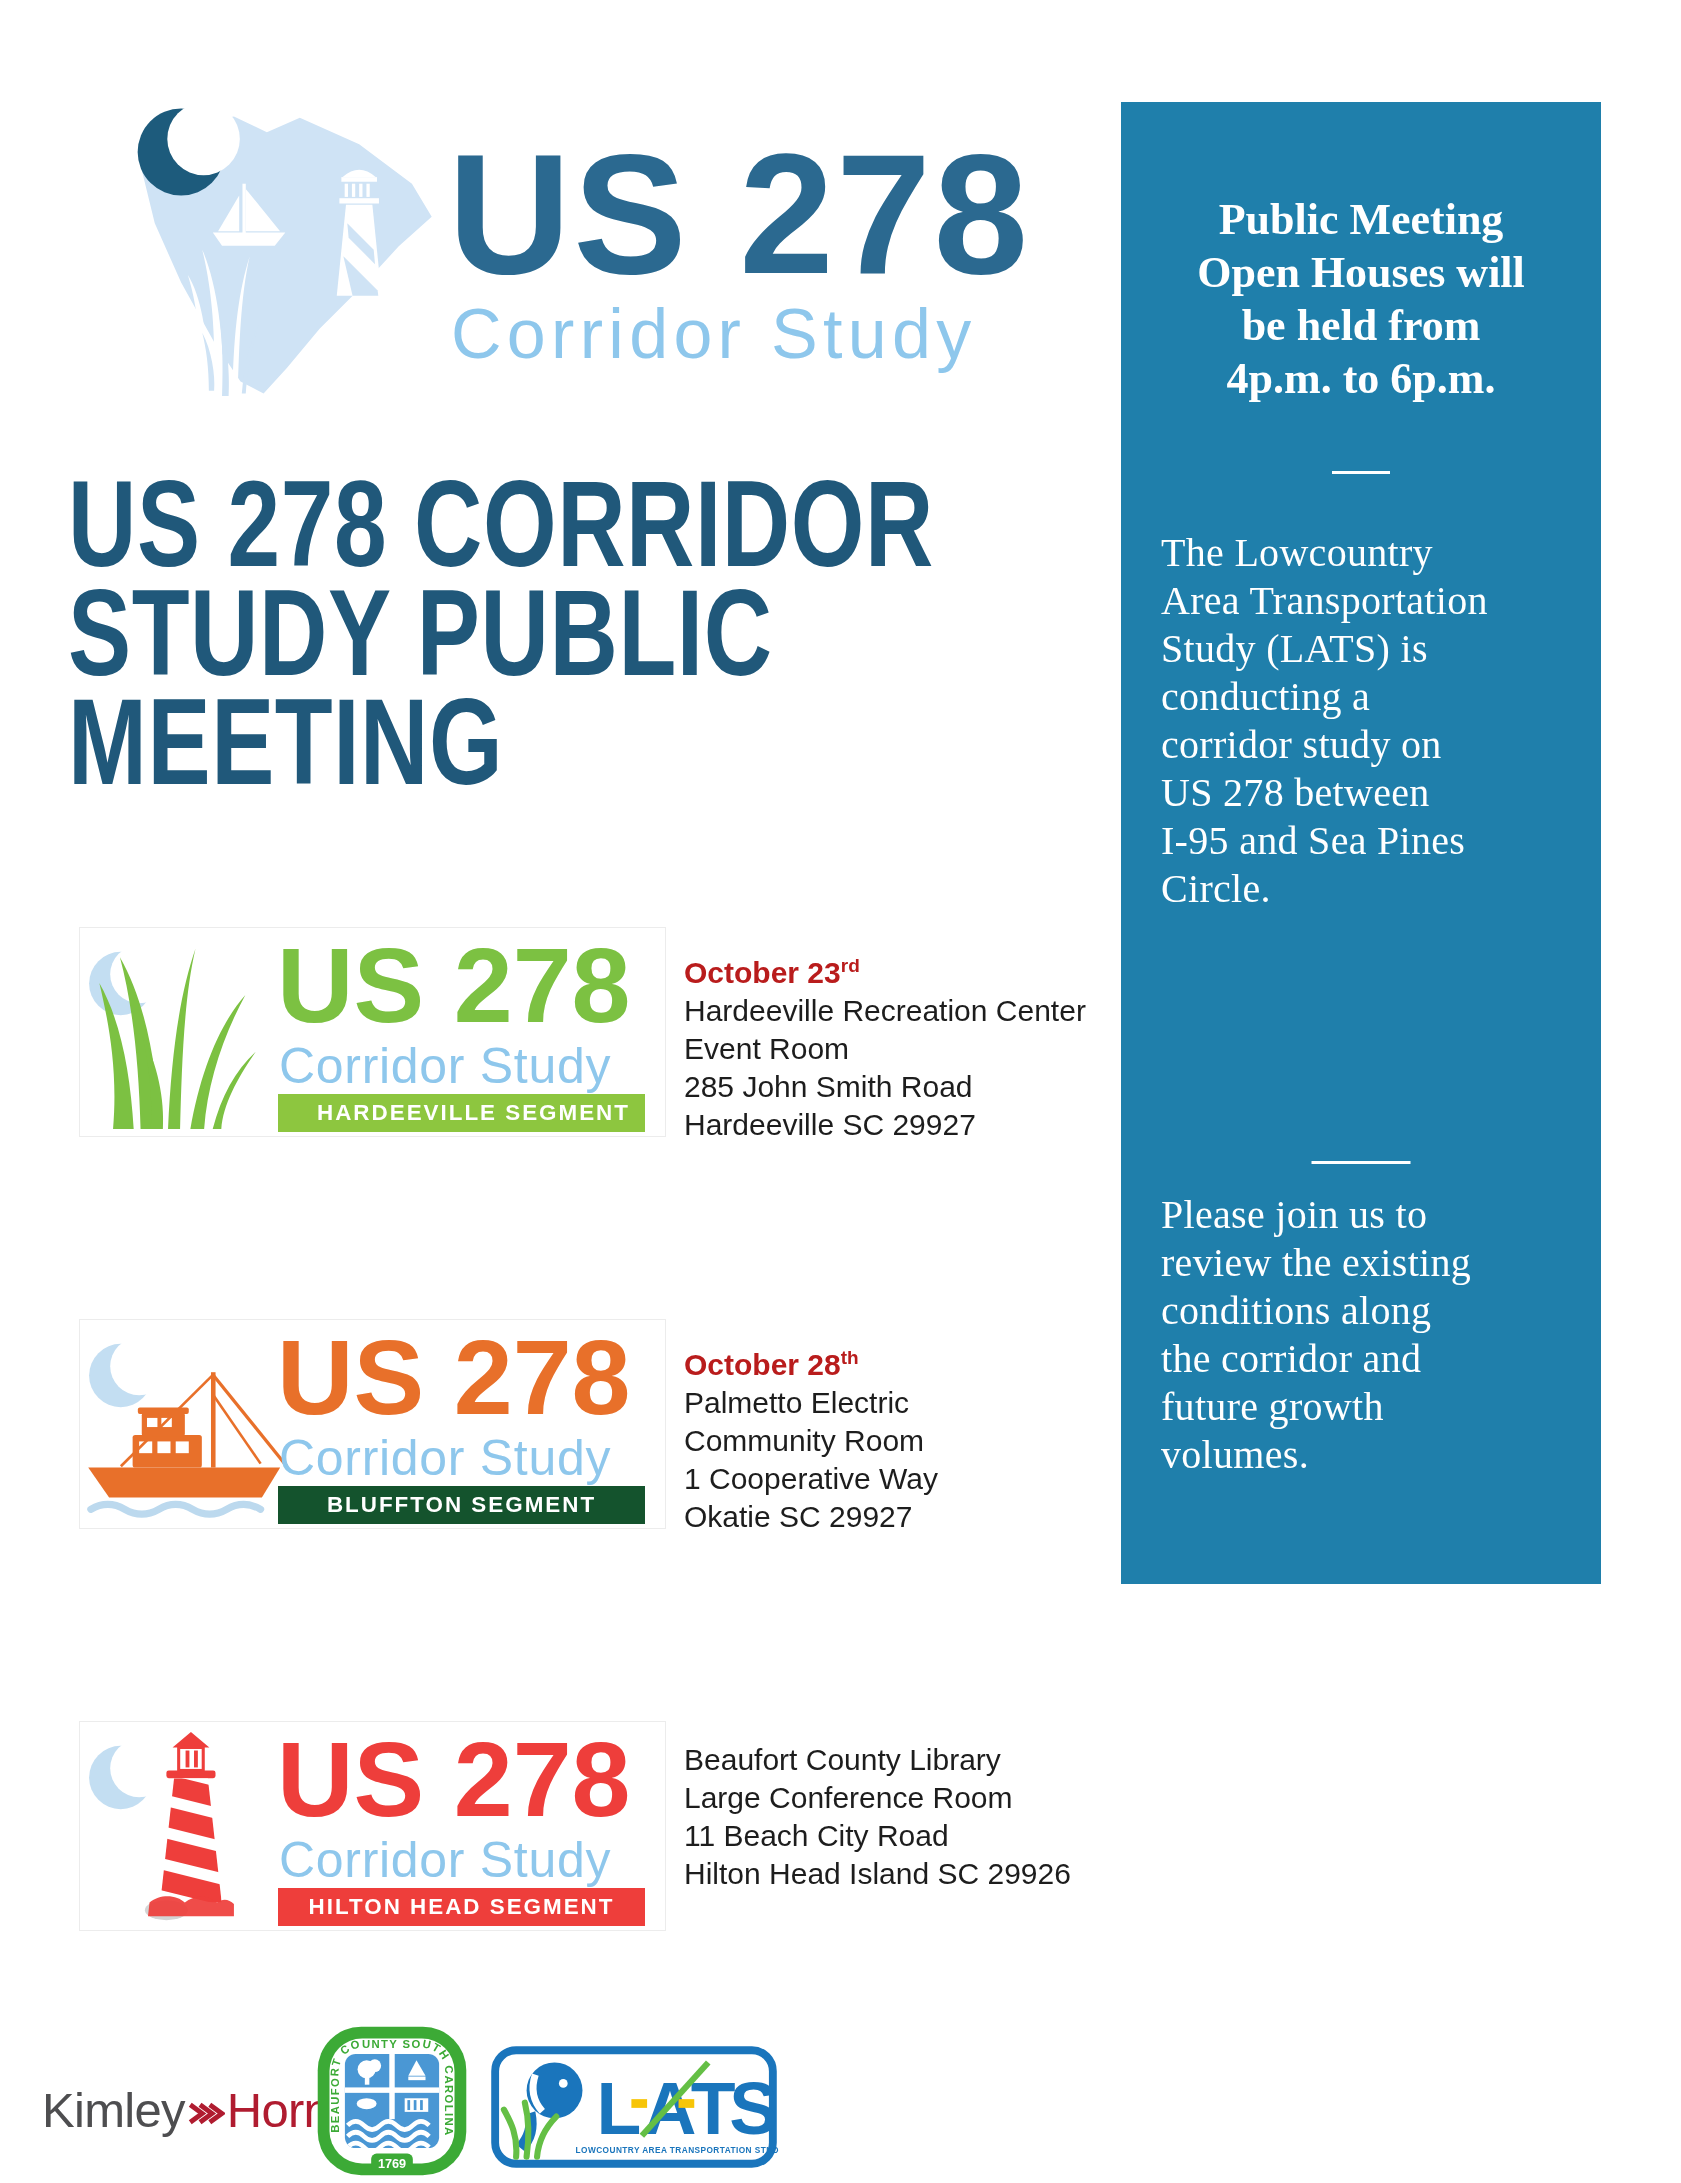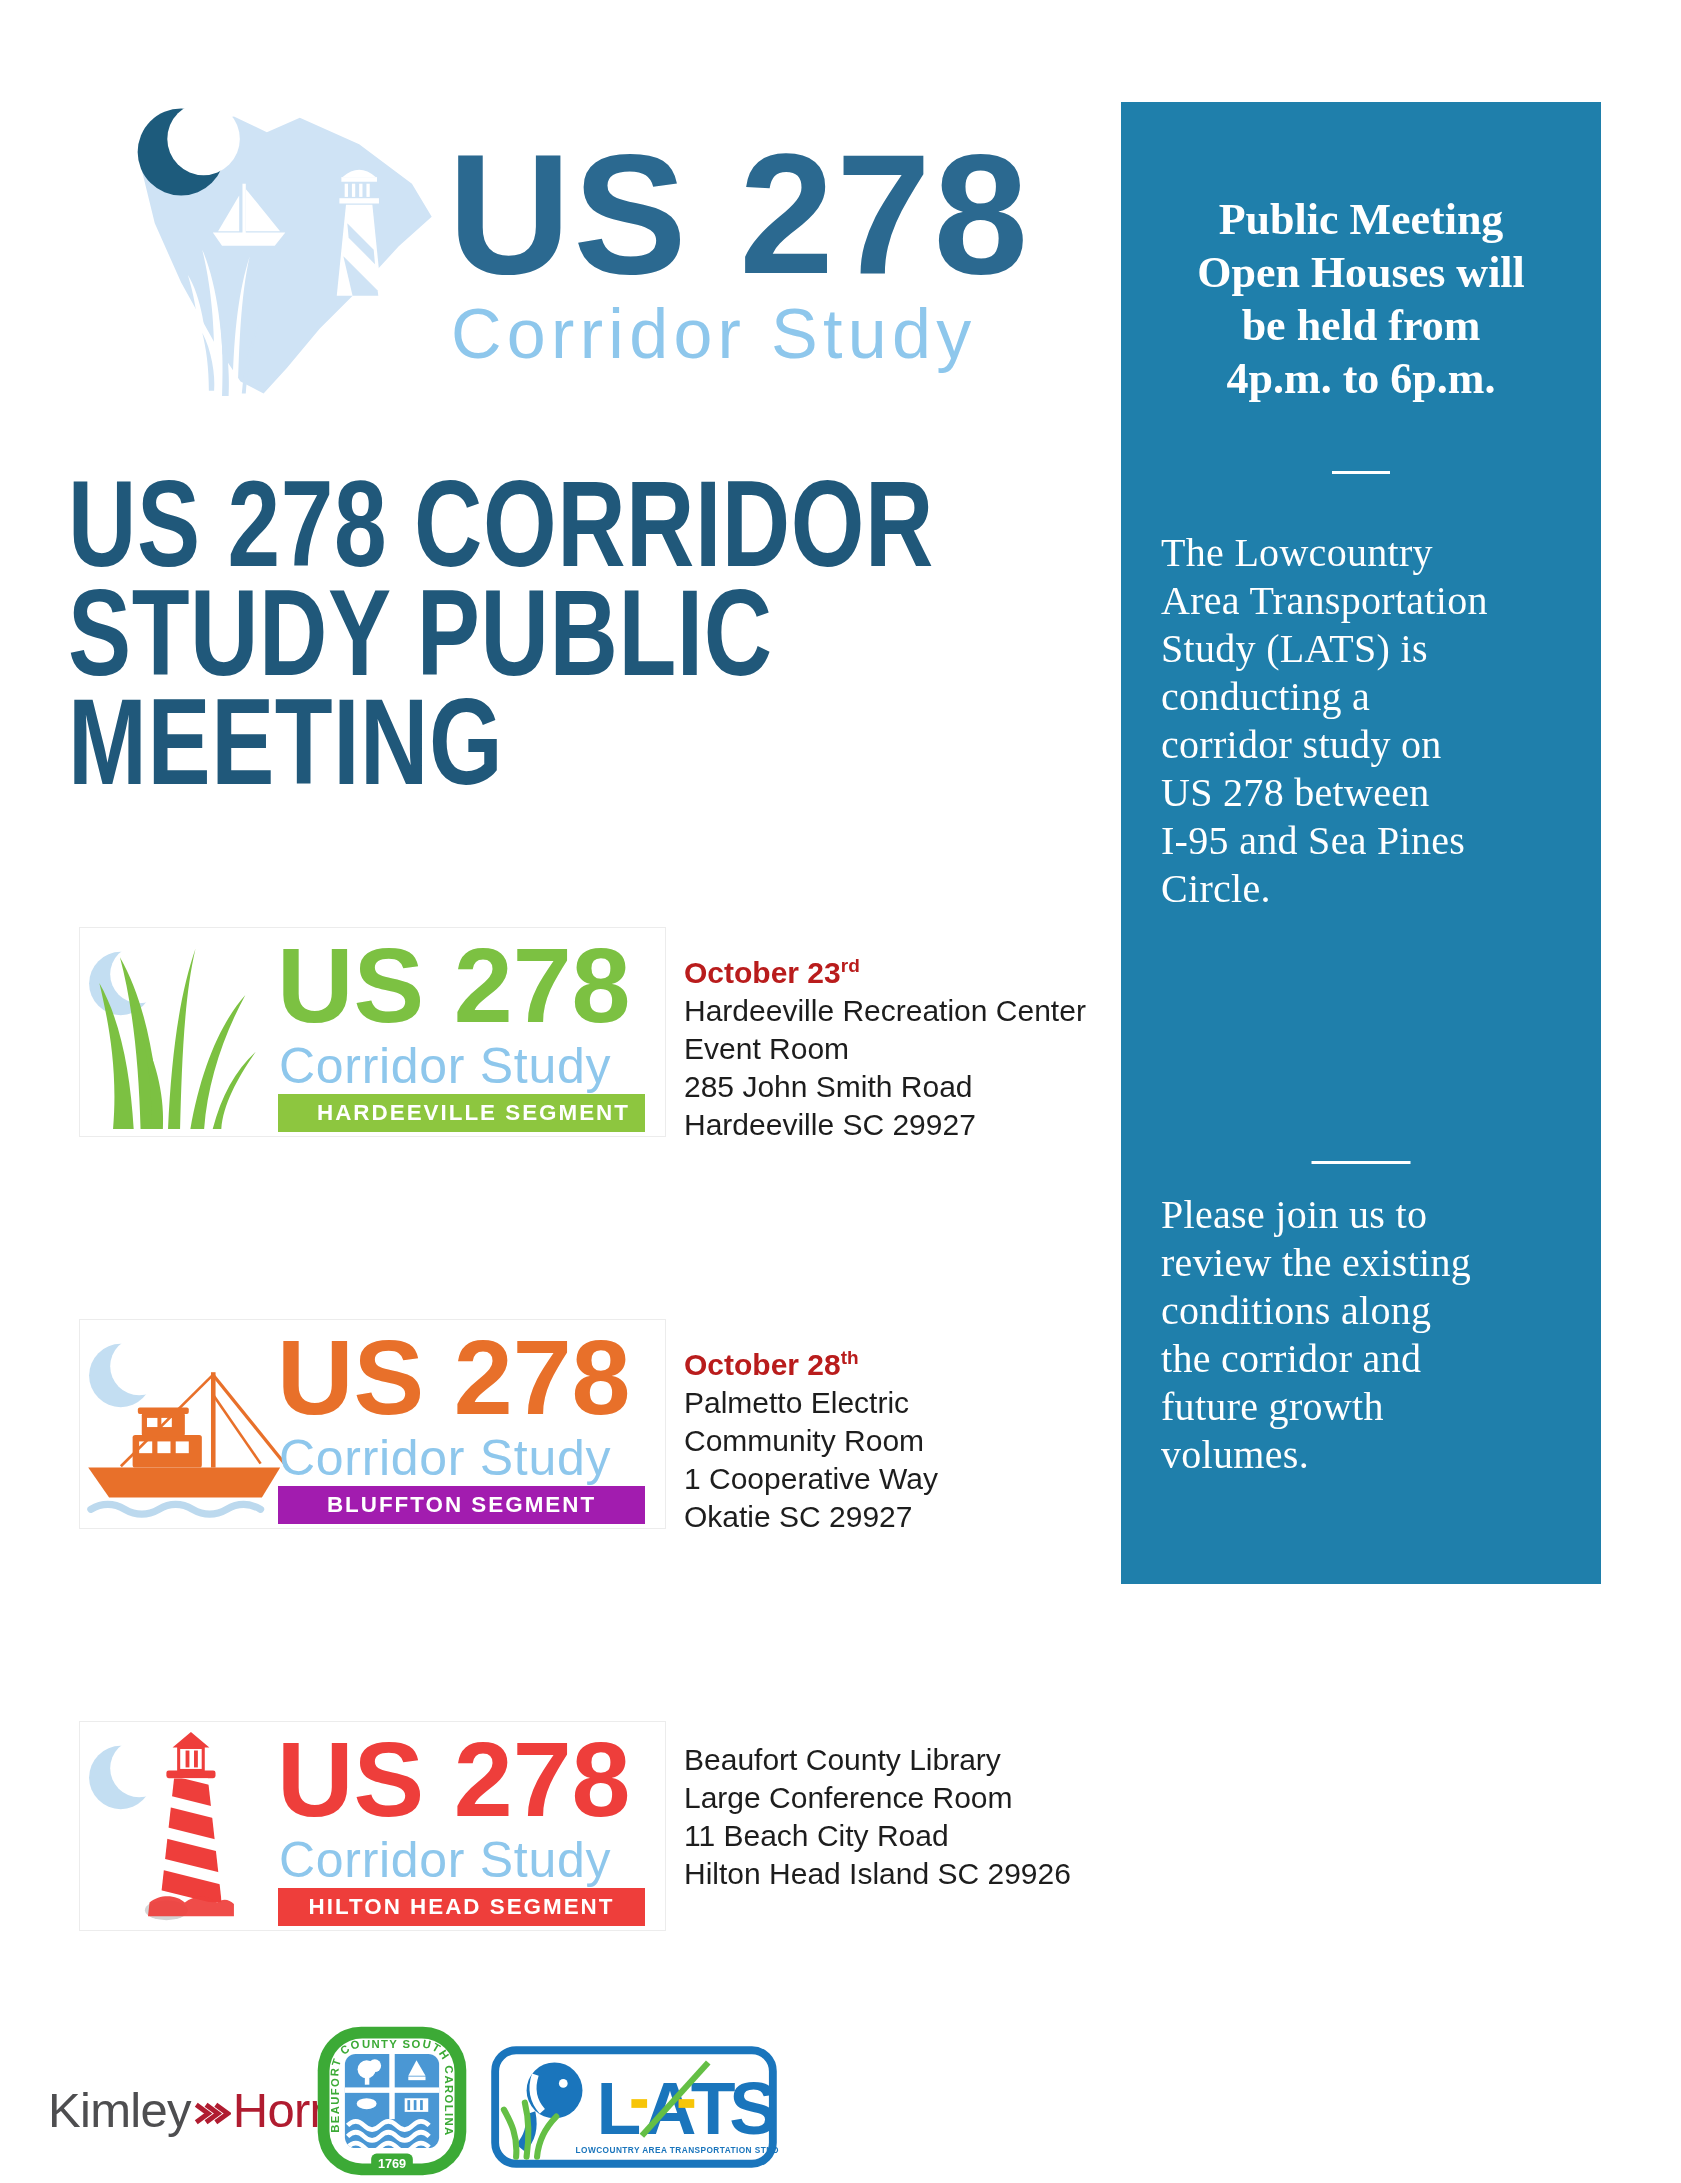--- a/index.html
+++ b/index.html
@@ -200,21 +200,21 @@
           <g stroke="currentColor" fill="none">
             <path d="M199,24 L312,164" stroke-width="5"></path>
             <path d="M199,24 L58,164" stroke-width="4"></path>
             <path d="M199,54 L272,160" stroke-width="4"></path>
           </g>
           <path d="M12,230 q26,-15 52,0 t52,0 t52,0 t52,0 t52,0" stroke="#bcd9ee" stroke-width="11" fill="none" stroke-linecap="round"></path>
         </svg>
       </span>
       <div class="logo-title" style="color: rgb(232, 112, 42);">US 278</div>
       <div class="logo-sub" style="color: rgb(142, 199, 236);">Corridor Study</div>
-      <div class="segment-bar" style="background-color: #a21caf;">BLUFFTON SEGMENT</div>
+      <div class="segment-bar" style="background-color: #14532d;">BLUFFTON SEGMENT</div>
     </div>
     <div class="event-text">
       <span class="ev-date"><span>October 28</span><sup>th</sup></span>
       <div class="ev-address">Palmetto Electric
 Community Room
 1 Cooperative Way
 Okatie SC 29927</div>
     </div>
   </div>
 
@@ -281,21 +281,21 @@
     <div class="sb-para" id="sb-para2">Please join us to
 review the existing
 conditions along
 the corridor and
 future growth
 volumes.</div>
   </div>
 
 
   <div class="kimley">
-    <span style="color: rgb(78, 78, 80); margin-left: 6px;">Kimley</span>
+    <span style="color: rgb(78, 78, 80);">Kimley</span>
     <span class="chev" style="color: rgb(176, 28, 48);">
       <svg width="38" height="33" viewBox="0 0 70 60">
         <g stroke="currentColor" stroke-width="9" fill="none">
           <path d="M6,14 L28,30 L6,46"></path>
           <path d="M24,14 L46,30 L24,46"></path>
           <path d="M42,14 L64,30 L42,46"></path>
         </g>
       </svg>
     </span>
     <span style="color: rgb(176, 28, 48);">Horn</span>

